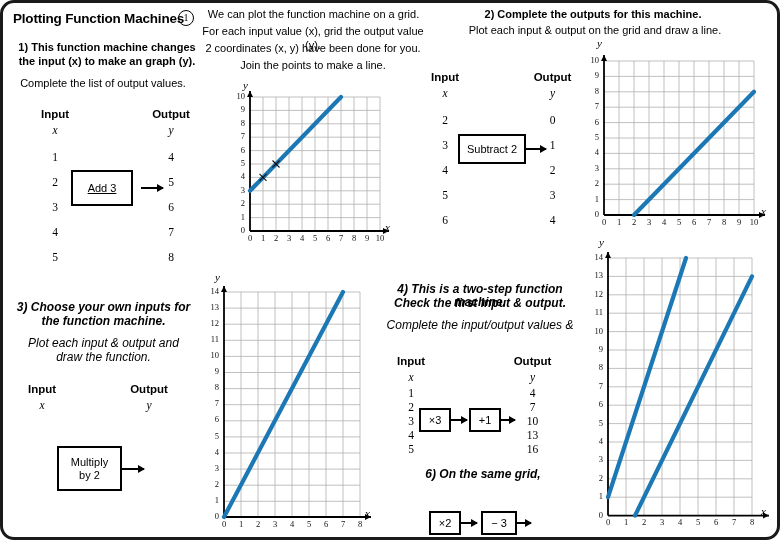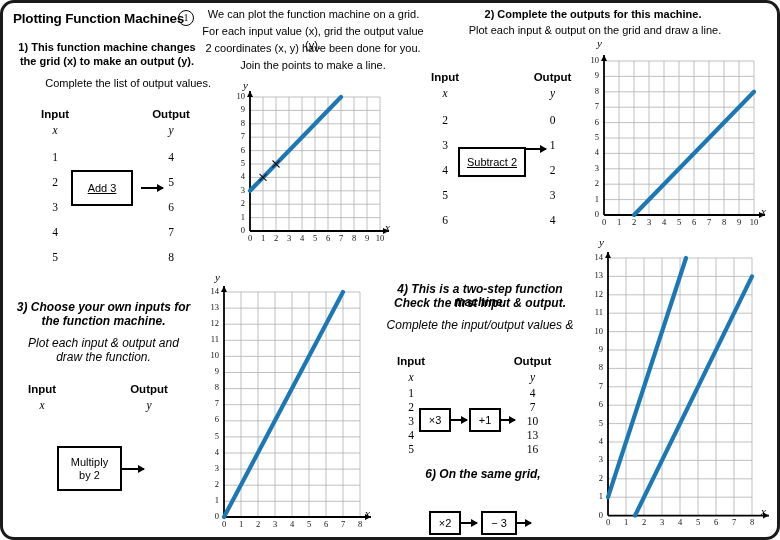--- a/index.html
+++ b/index.html
@@ -37,22 +37,22 @@
 </style>
 </head>
 <body>
 
 <div id="page">
 
   <div class="abs ttl" style="left:10px;top:8px;">Plotting Function Machines</div>
   <div class="abs circ" style="left:175px;top:7px;">1</div>
 
   <div class="abs ctr instr instr-b" style="left:8px;top:38px;width:192px;">1) This function machine changes</div>
-  <div class="abs ctr instr instr-b" style="left:8px;top:52px;width:192px;">the grid (x) to make an output (y).</div>
-  <div class="abs ctr instr" style="left:16px;top:74px;width:192px;text-align:right;">Complete the list of output values.</div>
+  <div class="abs ctr instr instr-b" style="left:8px;top:52px;width:192px;">the input (x) to make an graph (y).</div>
+  <div class="abs ctr instr" style="left:4px;top:74px;width:192px;">Complete the list of output values.</div>
 
   <div class="abs hdr" style="left:27px;top:105px;width:50px;text-align:center;">Input</div>
   <div class="abs ital" style="left:27px;top:121px;width:50px;text-align:center;">x</div>
   <div class="abs hdr" style="left:140px;top:105px;width:56px;text-align:center;">Output</div>
   <div class="abs ital" style="left:140px;top:121px;width:56px;text-align:center;">y</div>
 
   <div class="col num" style="left:27px;top:148px;width:50px;">1</div>
   <div class="col num" style="left:27px;top:173px;width:50px;">2</div>
   <div class="col num" style="left:27px;top:198px;width:50px;">3</div>
   <div class="col num" style="left:27px;top:223px;width:50px;">4</div>
@@ -148,21 +148,21 @@
   <div class="col num" style="left:418px;top:161px;width:48px;">4</div>
   <div class="col num" style="left:418px;top:186px;width:48px;">5</div>
   <div class="col num" style="left:418px;top:211px;width:48px;">6</div>
 
   <div class="col num" style="left:522px;top:111px;width:55px;">0</div>
   <div class="col num" style="left:522px;top:136px;width:55px;">1</div>
   <div class="col num" style="left:522px;top:161px;width:55px;">2</div>
   <div class="col num" style="left:522px;top:186px;width:55px;">3</div>
   <div class="col num" style="left:522px;top:211px;width:55px;">4</div>
 
-  <div class="abs mbox" style="left:455px;top:144px;width:68px;height:30px;text-decoration:underline;">Subtract 2</div>
+  <div class="abs mbox" style="left:455px;top:131px;width:68px;height:30px;">Subtract 2</div>
   <div class="arw" style="left:523px;top:145px;width:20px;"></div>
 
   <div class="gridwrap" style="left:586px;top:40px;">
     <div class="axlbl" style="left:8px;top:-6px;">y</div>
     <svg width="180" height="190" viewBox="0 0 180 190">
       <g stroke="#b0b0b0" stroke-width="0.8">
         <line x1="30" y1="18" x2="30" y2="172"></line>
           <line x1="45" y1="18" x2="45" y2="172"></line>
         <line x1="60" y1="18" x2="60" y2="172"></line>
           <line x1="75" y1="18" x2="75" y2="172"></line>

